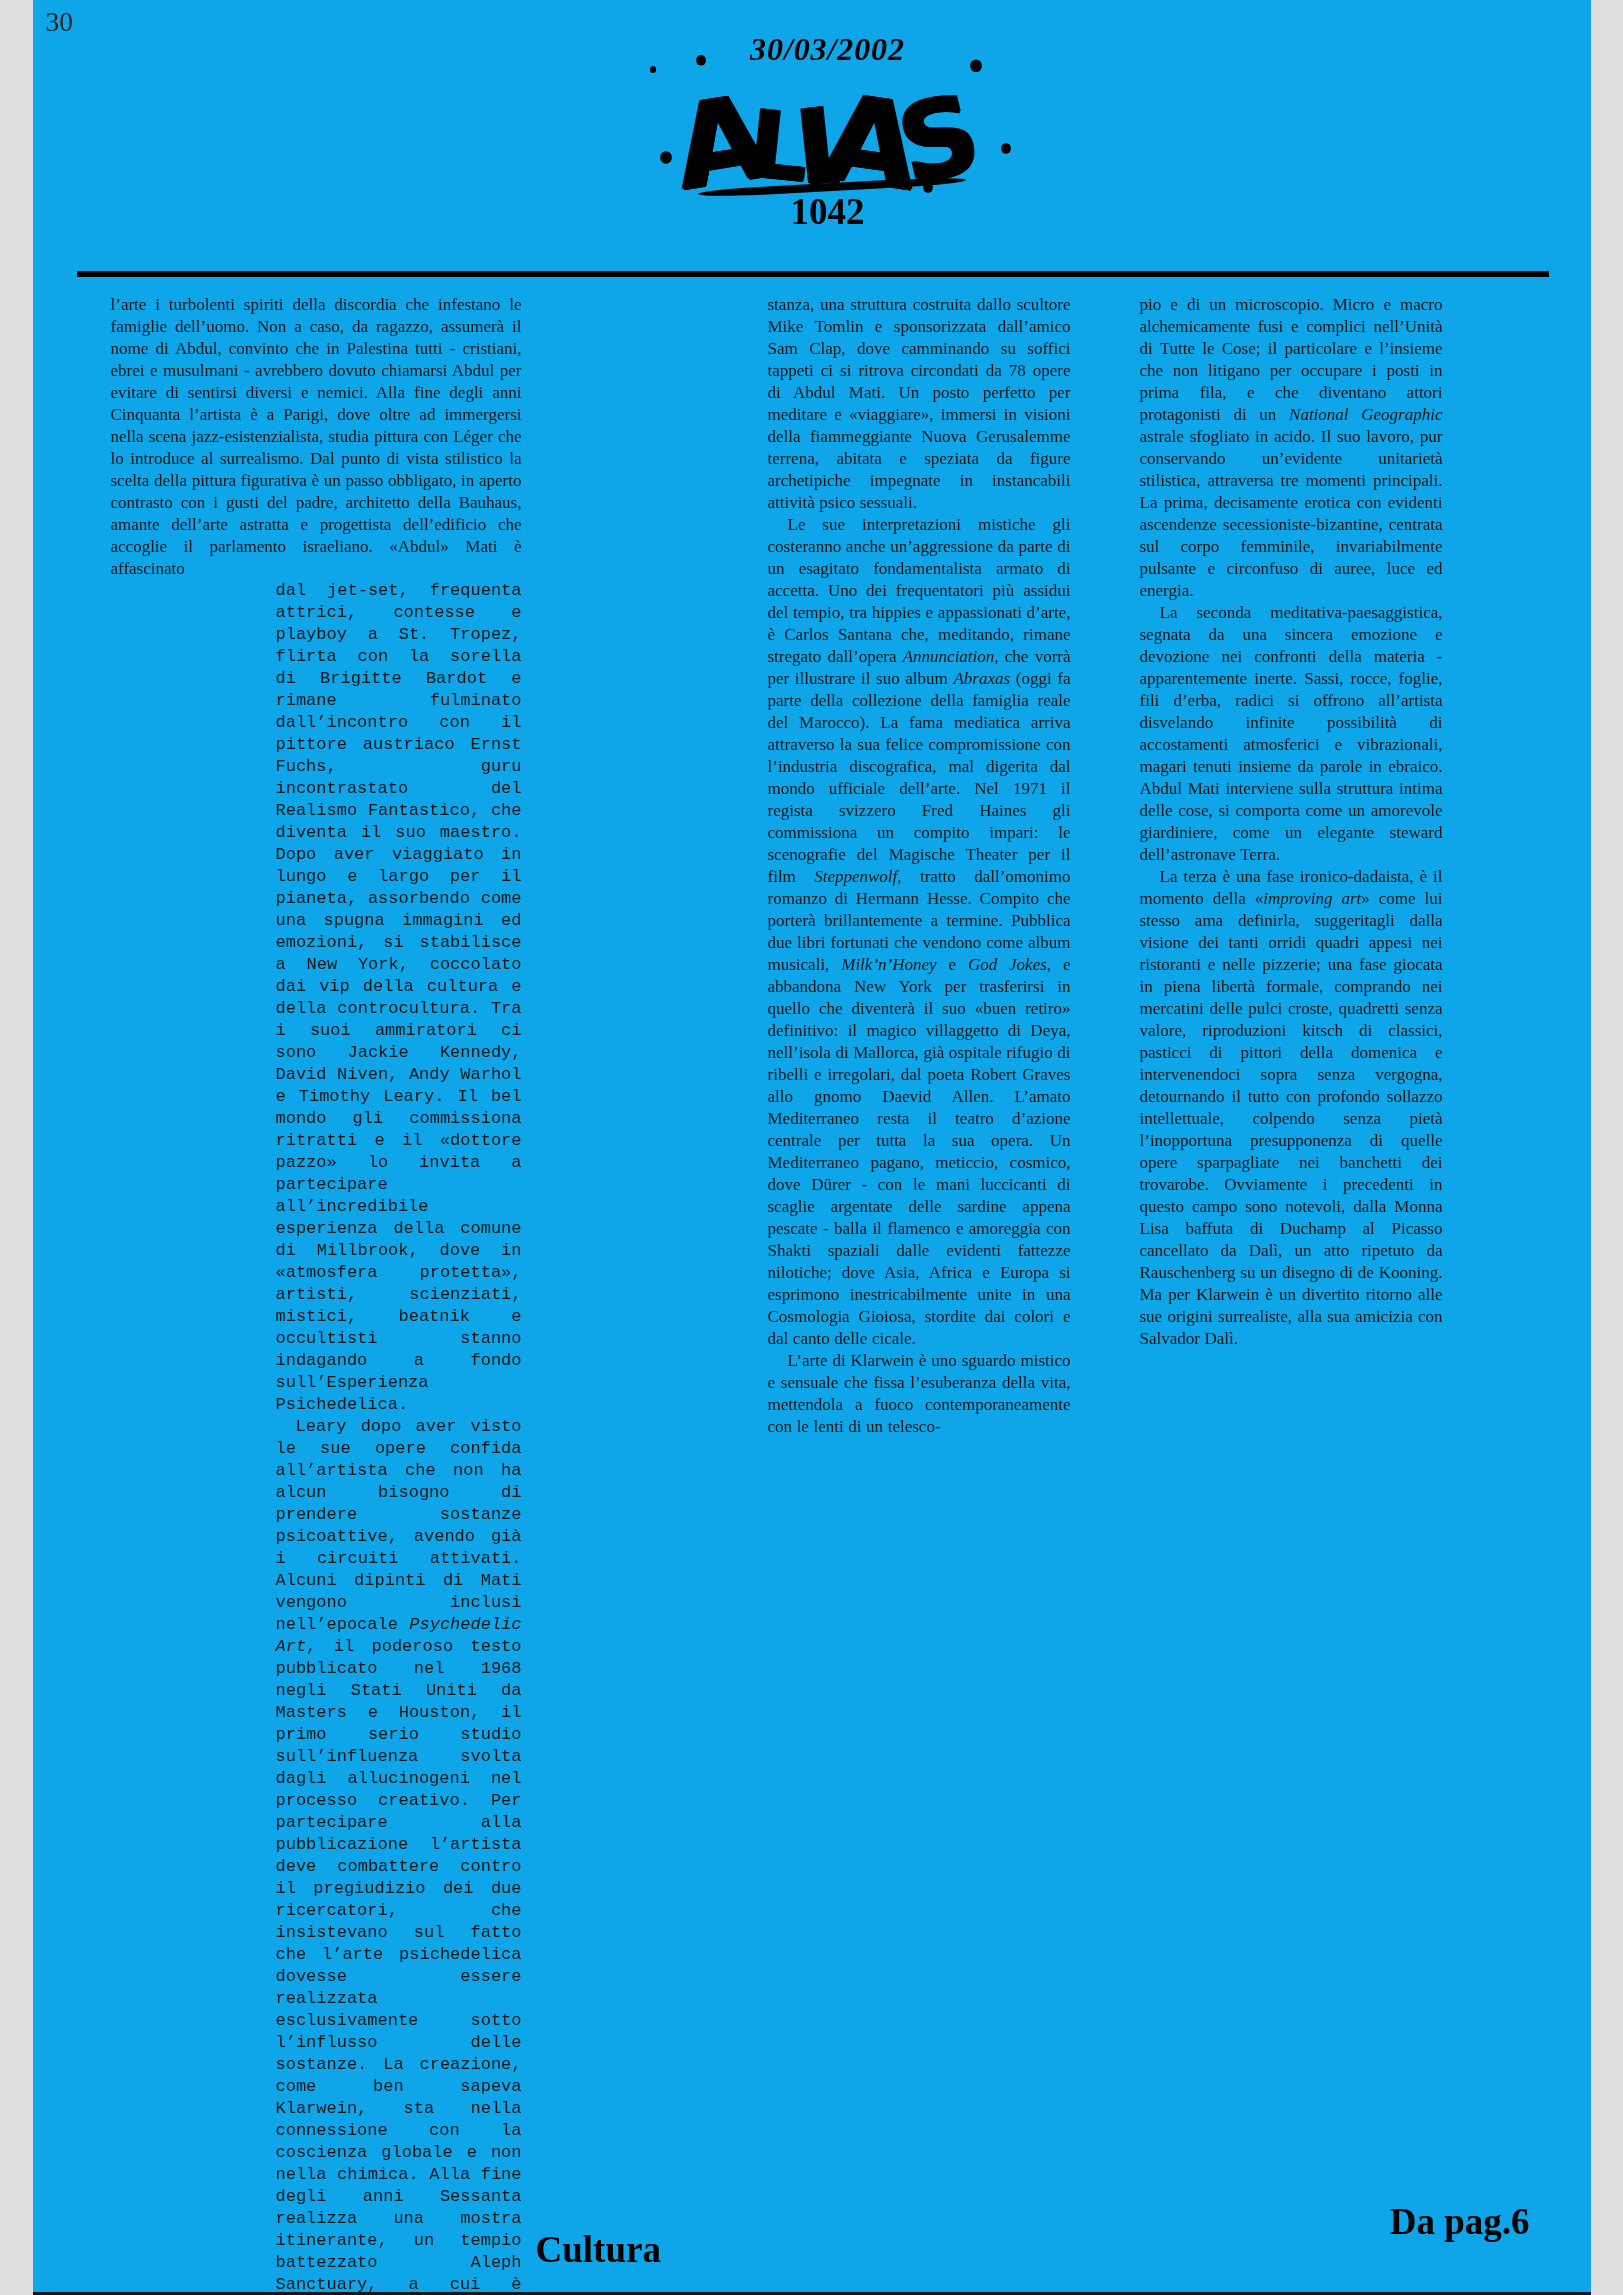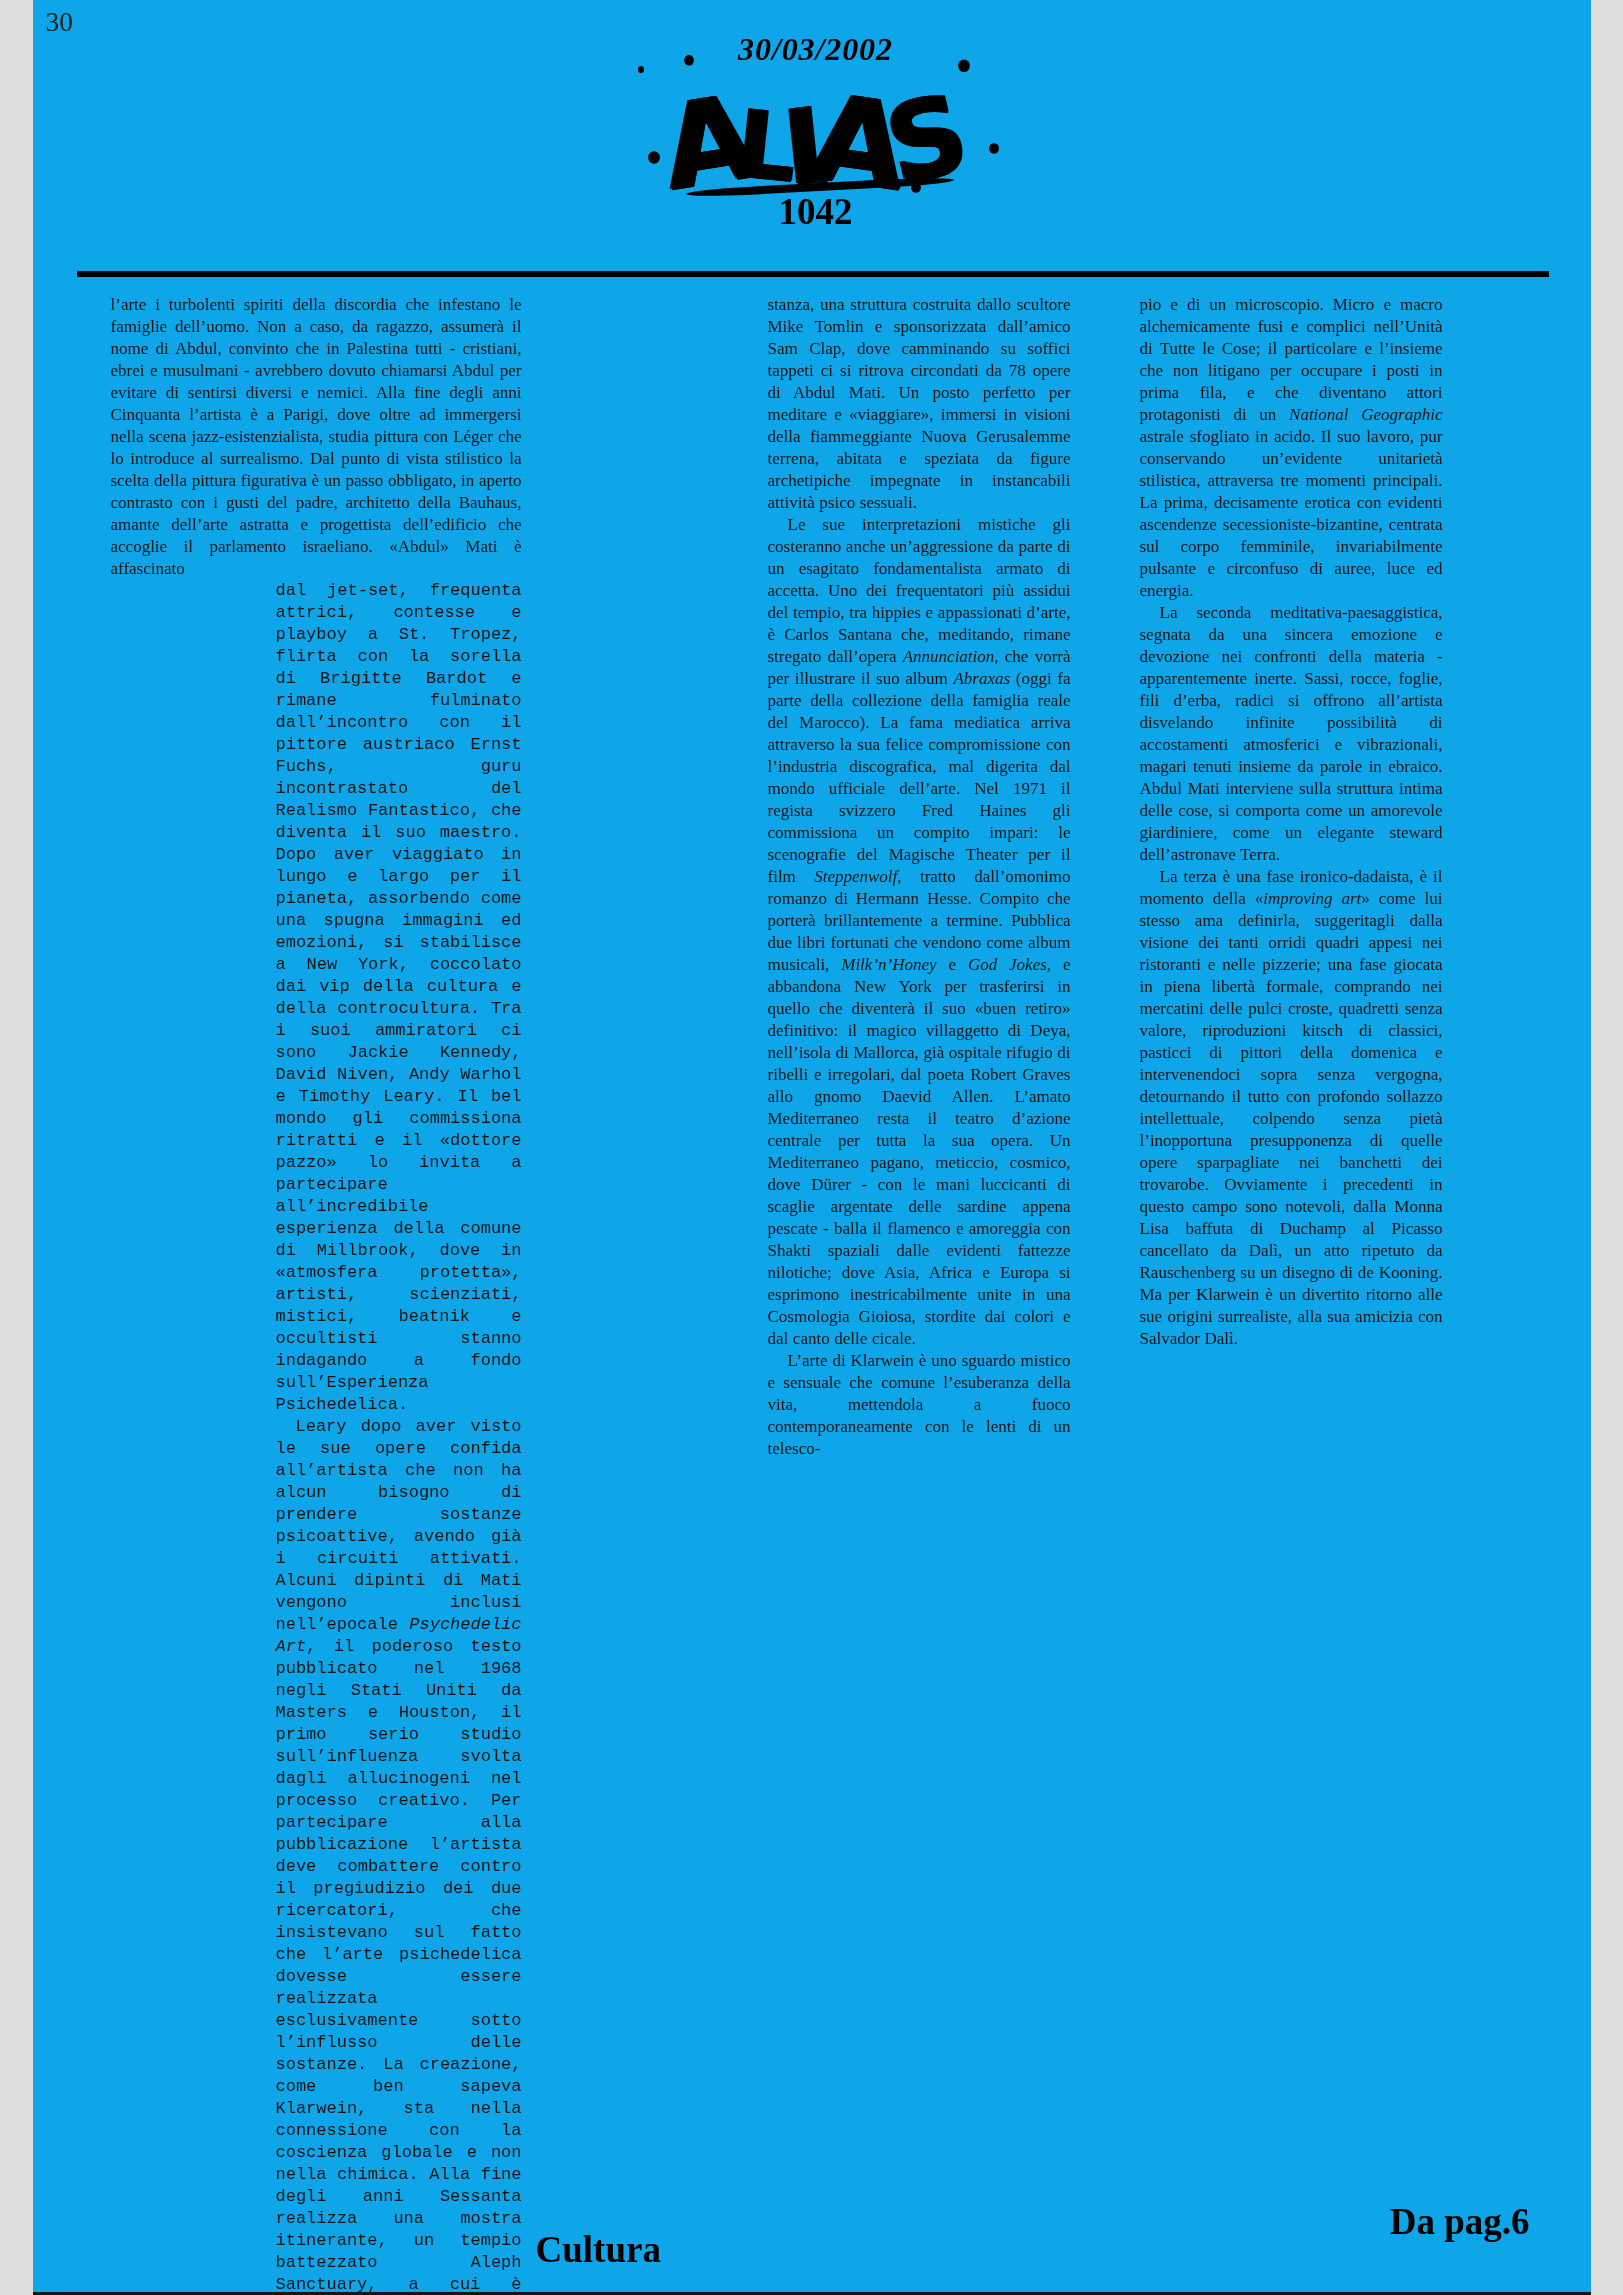--- a/index.html
+++ b/index.html
@@ -3,21 +3,21 @@
 <meta charset="utf-8">
 <style>
   html,body{margin:0;padding:0;background:#dedede;}
   .page{
     position:relative;width:1558px;height:2296px;margin:0 auto;
     background:#0ea5e9;color:#151515;overflow:hidden;
     font-family:"Liberation Serif",serif;
   }
   
   .page-number{position:absolute;top:5.5px;left:13px;font-size:27.5px;color:#222;}
-  .masthead{position:absolute;top:31px;left:4px;width:100%;text-align:center;}
+  .masthead{position:absolute;top:31px;left:16px;width:100%;text-align:center;}
   .issue-date{position:relative;z-index:2;font-size:32px;font-weight:bold;font-style:italic;letter-spacing:0.9px;color:#000;}
   .alias-logo{
     position:relative;z-index:1;width:404px;height:140px;margin:-14.7px auto -5.5px;
     display:flex;justify-content:center;align-items:flex-end;
     font-family:"DejaVu Sans",sans-serif;font-weight:bold;color:#000;
   }
   .alias-logo span{display:inline-block;line-height:.88;
     text-shadow:1.8px 0 #000,-1.8px 0 #000,0 1.8px #000,0.9px 1.8px #000;}
   .alias-logo span:nth-child(1){font-size:116px;transform:rotate(-9deg);margin-right:-16.5px;}
   .alias-logo span:nth-child(2){font-size:92px;transform:rotate(6deg) translateY(-5.5px);margin-right:-11px;}
@@ -77,21 +77,21 @@
       </div>
     <div class="textcol col1-cont">
         <p>dal jet-set, frequenta attrici, contesse e playboy a St. Tropez, flirta con la sorella di Brigitte Bardot e rimane fulminato dall’incontro con il pittore austriaco Ernst Fuchs, guru incontrastato del Realismo Fantastico, che diventa il suo maestro. Dopo aver viaggiato in lungo e largo per il pianeta, assorbendo come una spugna immagini ed emozioni, si stabilisce a New York, coccolato dai vip della cultura e della controcultura. Tra i suoi ammiratori ci sono Jackie Kennedy, David Niven, Andy Warhol e Timothy Leary. Il bel mondo gli commissiona ritratti e il «dottore pazzo» lo invita a partecipare all’incredibile esperienza della comune di Millbrook, dove in «atmosfera protetta», artisti, scienziati, mistici, beatnik e occultisti stanno indagando a fondo sull’Esperienza Psichedelica.</p>
         <p>Leary dopo aver visto le sue opere confida all’artista che non ha alcun bisogno di prendere sostanze psicoattive, avendo già i circuiti attivati. Alcuni dipinti di Mati vengono inclusi nell’epocale <i>Psychedelic Art</i>, il poderoso testo pubblicato nel 1968 negli Stati Uniti da Masters e Houston, il primo serio studio sull’influenza svolta dagli allucinogeni nel processo creativo. Per partecipare alla pubblicazione l’artista deve combattere contro il pregiudizio dei due ricercatori, che insistevano sul fatto che l’arte psichedelica dovesse essere realizzata esclusivamente sotto l’influsso delle sostanze. La creazione, come ben sapeva Klarwein, sta nella connessione con la coscienza globale e non nella chimica. Alla fine degli anni Sessanta realizza una mostra itinerante, un tempio battezzato Aleph Sanctuary, a cui è possibile accedere solo dopo un percorso iniziatico. Una vivace stanza organica racchiusa da un’altra</p>
       </div>
   </div>
 
   <div class="textcol col2">
       <p>stanza, una struttura costruita dallo scultore Mike Tomlin e sponsorizzata dall’amico Sam Clap, dove camminando su soffici tappeti ci si ritrova circondati da 78 opere di Abdul Mati. Un posto perfetto per meditare e «viaggiare», immersi in visioni della fiammeggiante Nuova Gerusalemme terrena, abitata e speziata da figure archetipiche impegnate in instancabili attività psico sessuali.</p>
       <p>Le sue interpretazioni mistiche gli costeranno anche un’aggressione da parte di un esagitato fondamentalista armato di accetta. Uno dei frequentatori più assidui del tempio, tra hippies e appassionati d’arte, è Carlos Santana che, meditando, rimane stregato dall’opera <i>Annunciation</i>, che vorrà per illustrare il suo album <i>Abraxas</i> (oggi fa parte della collezione della famiglia reale del Marocco). La fama mediatica arriva attraverso la sua felice compromissione con l’industria discografica, mal digerita dal mondo ufficiale dell’arte. Nel 1971 il regista svizzero Fred Haines gli commissiona un compito impari: le scenografie del Magische Theater per il film <i>Steppenwolf</i>, tratto dall’omonimo romanzo di Hermann Hesse. Compito che porterà brillantemente a termine. Pubblica due libri fortunati che vendono come album musicali, <i>Milk’n’Honey</i> e <i>God Jokes</i>, e abbandona New York per trasferirsi in quello che diventerà il suo «buen retiro» definitivo: il magico villaggetto di Deya, nell’isola di Mallorca, già ospitale rifugio di ribelli e irregolari, dal poeta Robert Graves allo gnomo Daevid Allen. L’amato Mediterraneo resta il teatro d’azione centrale per tutta la sua opera. Un Mediterraneo pagano, meticcio, cosmico, dove Dürer - con le mani luccicanti di scaglie argentate delle sardine appena pescate - balla il flamenco e amoreggia con Shakti spaziali dalle evidenti fattezze nilotiche; dove Asia, Africa e Europa si esprimono inestricabilmente unite in una Cosmologia Gioiosa, stordite dai colori e dal canto delle cicale.</p>
-      <p>L’arte di Klarwein è uno sguardo mistico e sensuale che comune l’esuberanza della vita, mettendola a fuoco contemporaneamente con le lenti di un telesco-</p>
+      <p>L’arte di Klarwein è uno sguardo mistico e sensuale che fissa l’esuberanza della vita, mettendola a fuoco contemporaneamente con le lenti di un telesco-</p>
     </div>
 
   <div class="textcol col3">
       <p>pio e di un microscopio. Micro e macro alchemicamente fusi e complici nell’Unità di Tutte le Cose; il particolare e l’insieme che non litigano per occupare i posti in prima fila, e che diventano attori protagonisti di un <i>National Geographic</i> astrale sfogliato in acido. Il suo lavoro, pur conservando un’evidente unitarietà stilistica, attraversa tre momenti principali. La prima, decisamente erotica con evidenti ascendenze secessioniste-bizantine, centrata sul corpo femminile, invariabilmente pulsante e circonfuso di auree, luce ed energia.</p>
       <p>La seconda meditativa-paesaggistica, segnata da una sincera emozione e devozione nei confronti della materia - apparentemente inerte. Sassi, rocce, foglie, fili d’erba, radici si offrono all’artista disvelando infinite possibilità di accostamenti atmosferici e vibrazionali, magari tenuti insieme da parole in ebraico. Abdul Mati interviene sulla struttura intima delle cose, si comporta come un amorevole giardiniere, come un elegante steward dell’astronave Terra.</p>
       <p>La terza è una fase ironico-dadaista, è il momento della «<i>improving art</i>» come lui stesso ama definirla, suggeritagli dalla visione dei tanti orridi quadri appesi nei ristoranti e nelle pizzerie; una fase giocata in piena libertà formale, comprando nei mercatini delle pulci croste, quadretti senza valore, riproduzioni kitsch di classici, pasticci di pittori della domenica e intervenendoci sopra senza vergogna, detournando il tutto con profondo sollazzo intellettuale, colpendo senza pietà l’inopportuna presupponenza di quelle opere sparpagliate nei banchetti dei trovarobe. Ovviamente i precedenti in questo campo sono notevoli, dalla Monna Lisa baffuta di Duchamp al Picasso cancellato da Dalì, un atto ripetuto da Rauschenberg su un disegno di de Kooning. Ma per Klarwein è un divertito ritorno alle sue origini surrealiste, alla sua amicizia con Salvador Dalì.</p>
     </div>
 
   <div class="footer-section">Cultura</div>
   <div class="footer-frompage">Da pag.6</div>

